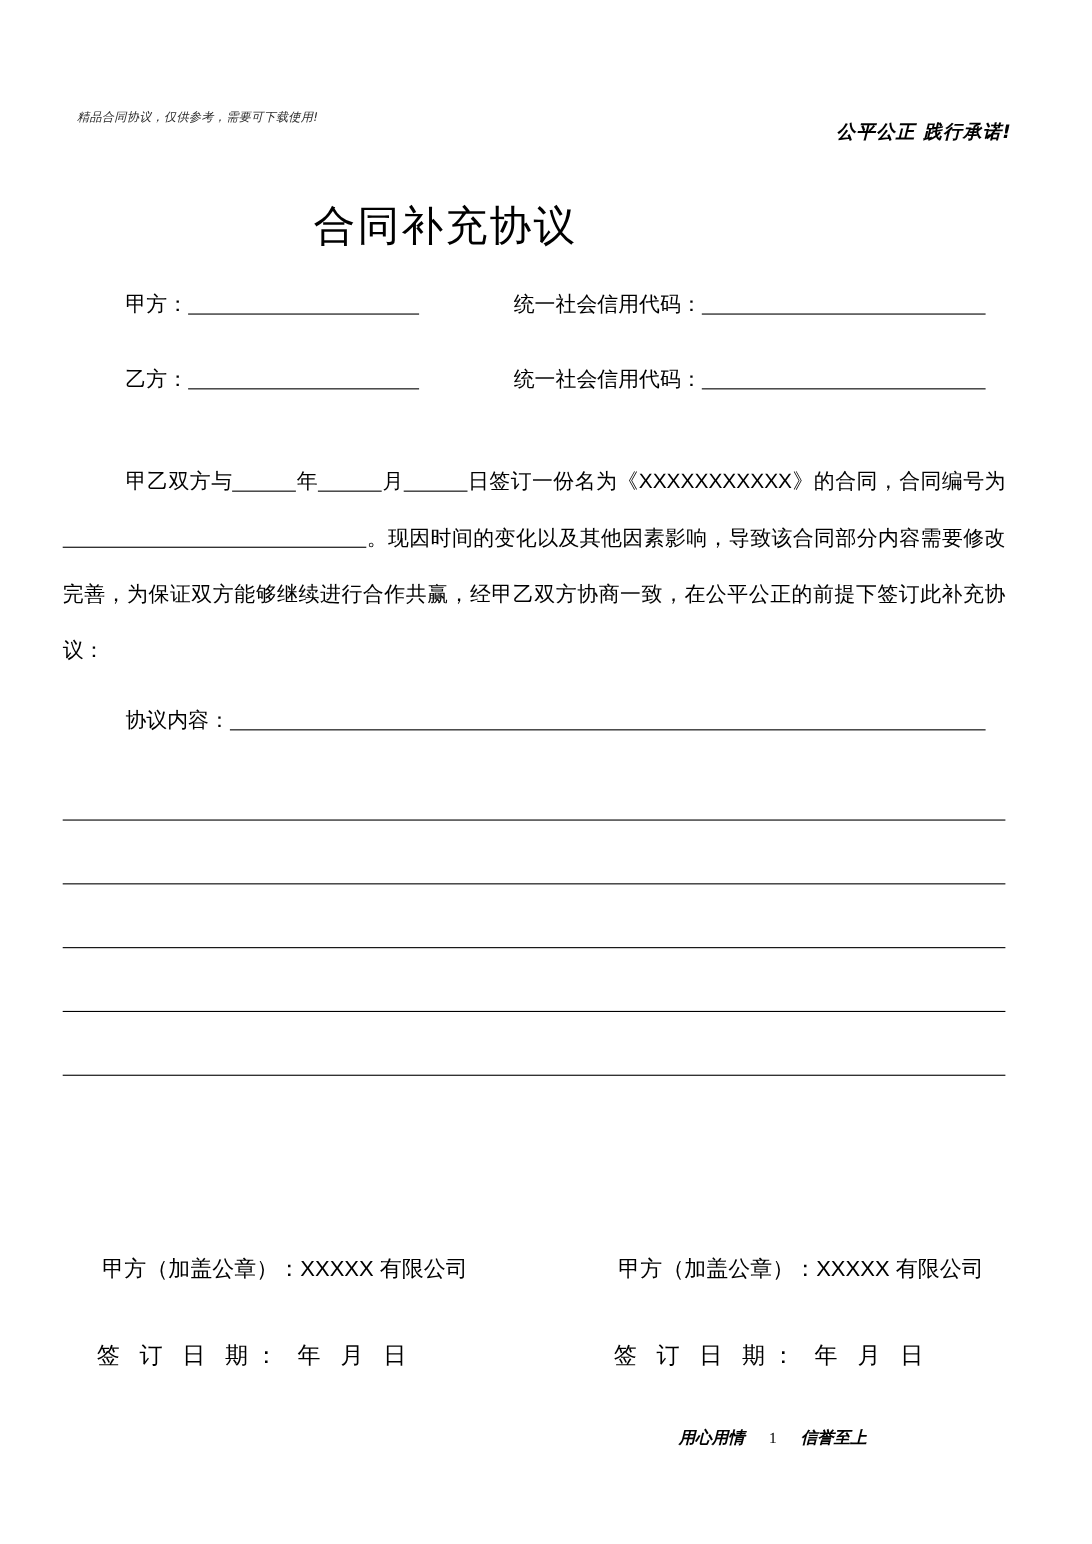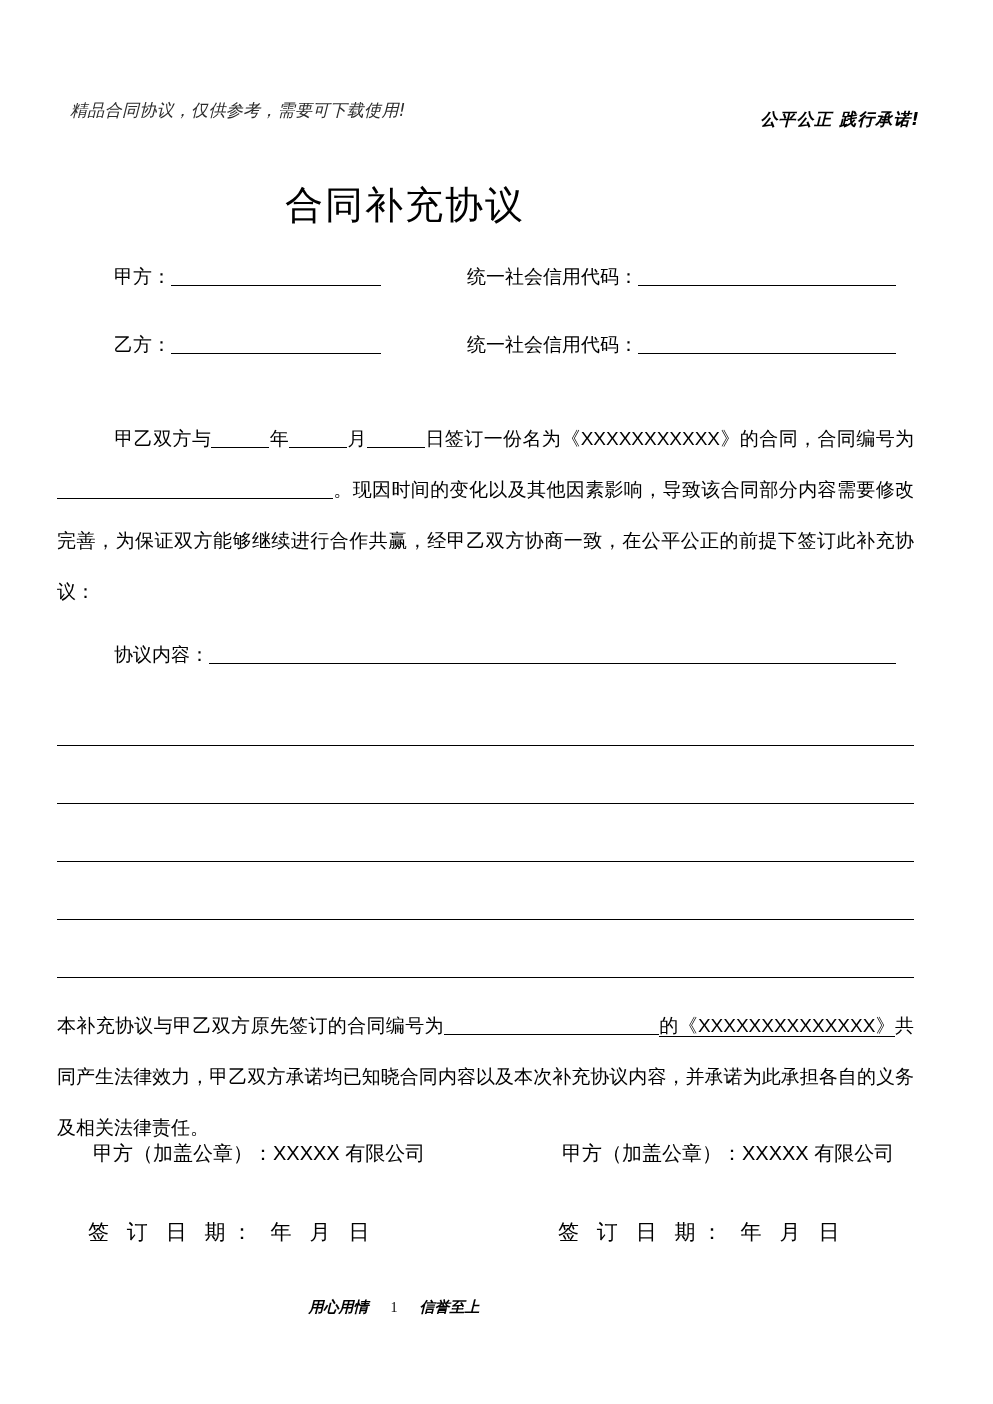--- a/index.html
+++ b/index.html
@@ -31,21 +31,21 @@
     font-style: italic;
     letter-spacing: 1px;
     white-space: nowrap;
     margin-top: 40px;
   }
   .note-left {
     position: absolute;
     top: 99px;
     left: 70px;
     font-family: "DejaVu Sans", sans-serif;
-    font-size: 17px;
+    font-size: 11px;
     font-style: italic;
     color: #2b2b2b;
     letter-spacing: 0.3px;
     white-space: nowrap;
   }
 
   
   .doc-title {
     position: absolute;
     top: 155px;
@@ -149,21 +149,21 @@
   .date-left  { position: absolute; left: 88px;  top: 0; white-space: nowrap; letter-spacing: 6px; }
   .date-right { position: absolute; left: 558px; top: 0; white-space: nowrap; letter-spacing: 6px; }
   .gap-sm { display: inline-block; width: 12px; }
 
   
   .footer {
     position: absolute;
     top: 1298px;
     left: 0;
     width: 788px;
-    text-align: center;
+    text-align: right;
     font-family: "DejaVu Sans", sans-serif;
     font-size: 15px;
     font-weight: bold;
     font-style: italic;
   }
   .footer .pg {
     display: inline-block;
     margin: 0 22px;
     font-family: "Liberation Serif", serif;
     font-style: normal;
@@ -200,21 +200,20 @@
     </div>
 
     <div class="ruled-lines">
       <div class="ruled-line"></div>
       <div class="ruled-line"></div>
       <div class="ruled-line"></div>
       <div class="ruled-line"></div>
       <div class="ruled-line"></div>
     </div>
 
-    <p class="para-closing"><span class="indent"></span><span>本补充协议与甲乙双方原先签订的合同编号为</span><span class="blank blank-oldnum"></span><span class="ul">的</span><span class="ul">《XXXXXXXXXXXXXX》</span><span>共同产生法律效力，甲乙双方承诺均已知晓合同内容以及本次补充协议内容，并承诺为此承担各自的义务及相关法律责任。</span></p>
 
   </div>
 
   <div class="sign-area">
     <div class="sign-row">
       <span class="sign-left"><span>甲方（加盖公章）：</span><span>XXXXX 有限公司</span></span>
       <span class="sign-right"><span>甲方（加盖公章）：</span><span>XXXXX 有限公司</span></span>
     </div>
     <div class="date-row">
       <span class="date-left"><span>签 订 日 期：</span><span class="gap-sm"></span><span>年</span><span class="gap-sm"></span><span>月</span><span class="gap-sm"></span><span>日</span></span>

